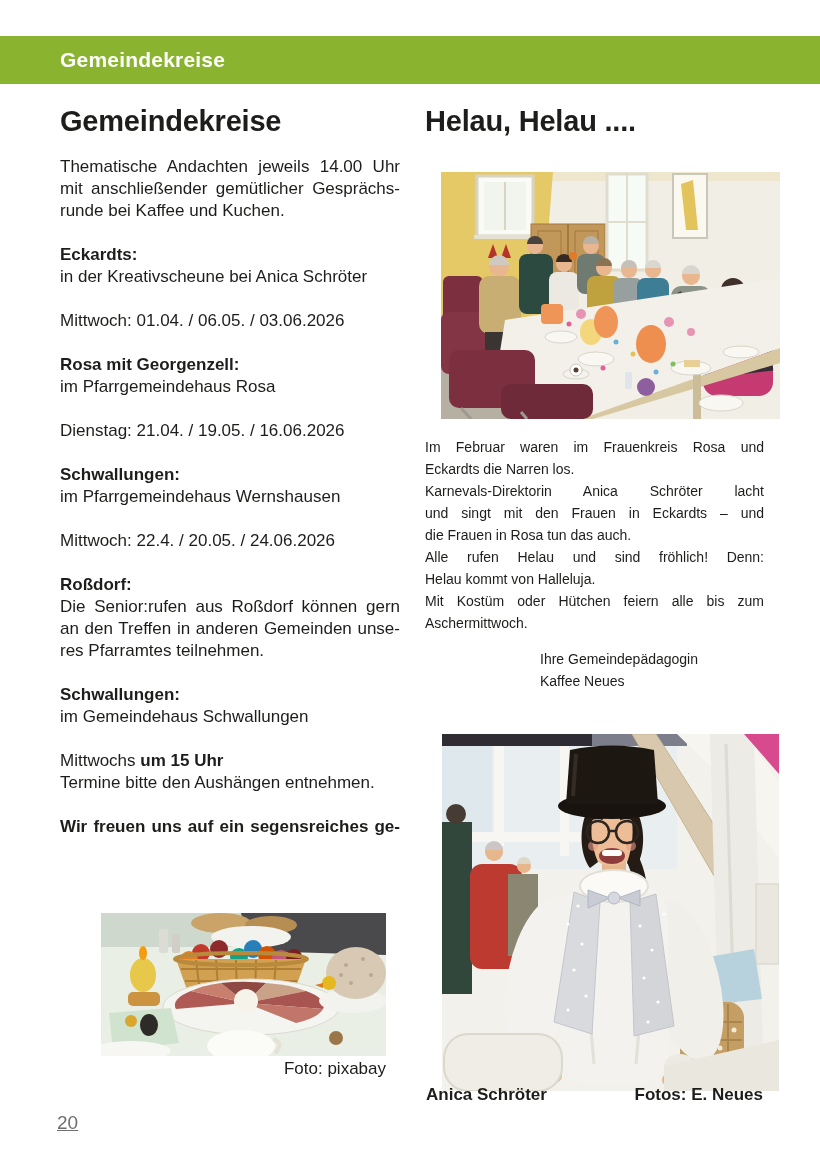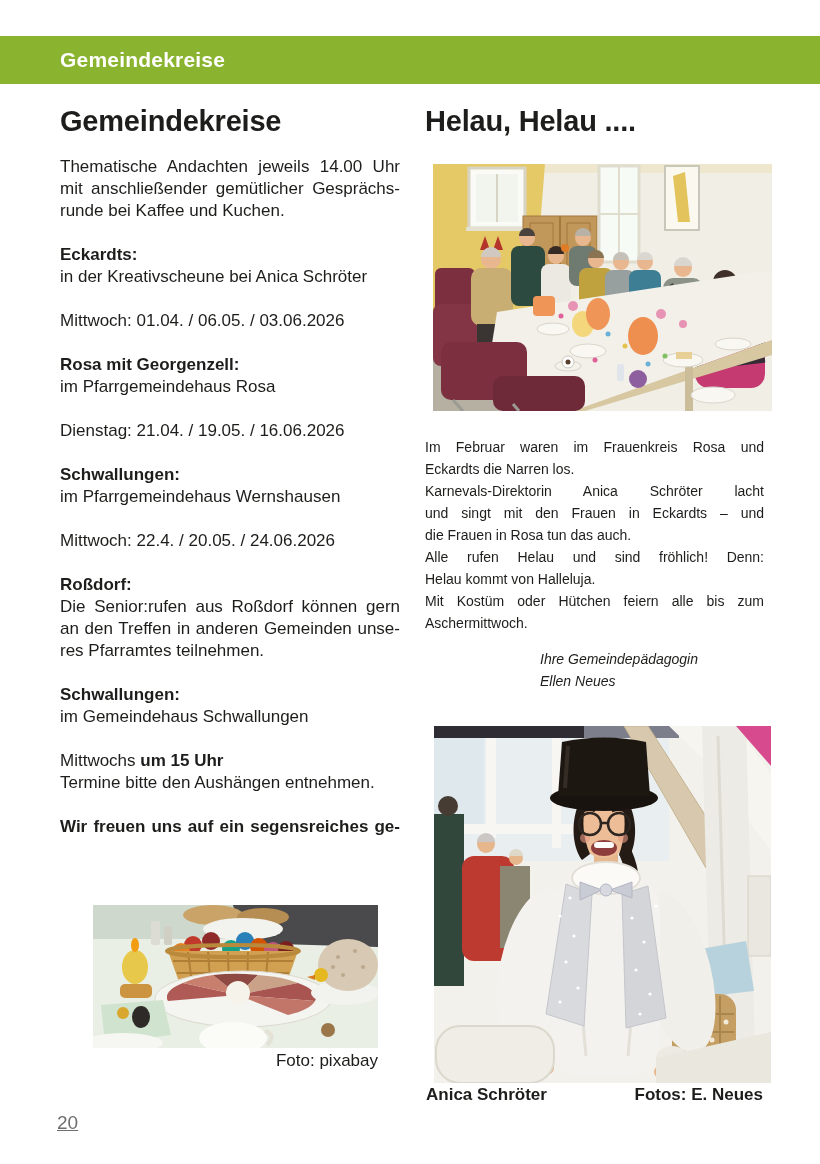--- a/index.html
+++ b/index.html
@@ -10,23 +10,23 @@
   .topbar span{position:absolute;left:60px;top:0;line-height:48px;font-size:21px;font-weight:700;color:#ffffff;letter-spacing:.2px;}
   
   .coltitle{position:absolute;top:103px;margin:0;font-size:29px;font-weight:700;line-height:36px;letter-spacing:-.2px;}
   #ltitle{left:60px;}
   #rtitle{left:425px;}
   .leftcol{position:absolute;left:60px;top:156px;width:340px;font-size:17px;line-height:22px;}
   .rtext{position:absolute;left:425px;top:436px;width:339px;font-size:14px;line-height:22px;}
   .blk{margin:0 0 22px 0;}
   .b{font-weight:700;}
   .jl{text-align:justify;text-align-last:justify;}
-  .signature{margin:14px 0 8px 115px;font-style:italic;}
+  .signature{margin:14px 0 8px 115px;}
   
-  figure{margin:8px;padding:0;}
+  figure{margin:16px;padding:0;}
   .photo1{position:absolute;left:425px;top:156px;width:339px;height:247px;}
   .photo2{position:absolute;left:426px;top:718px;width:337px;height:357px;}
   .easterfig{position:absolute;left:85px;top:897px;width:285px;}
   .easterfig figcaption{text-align:right;font-size:17px;margin-top:3px;}
   .caprow{position:absolute;left:426px;top:1085px;width:337px;display:flex;justify-content:space-between;font-size:17px;font-weight:700;}
   .pagenum{position:absolute;left:57px;top:1112px;font-size:19px;color:#6e6e6e;text-decoration:underline;}
   svg{display:block;}
 </style>
 </head>
 <body>
@@ -210,21 +210,21 @@
     <div>
         <div class="jl">Alle rufen Helau und sind fröhlich! Denn:</div>
         <div>Helau kommt von Halleluja.</div>
       </div>
     <div>
         <div class="jl">Mit Kostüm oder Hütchen feiern alle bis zum</div>
         <div>Aschermittwoch.</div>
       </div>
     <div class="signature">
         <div>Ihre Gemeindepädagogin</div>
-        <div>Ellen Neues</div>
+        <div>Kaffee Neues</div>
       </div>
   </div>
 
   <figure class="photo2">
     <svg width="337" height="357" viewBox="0 0 337 357">
       <rect width="337" height="357" fill="#f3f1ec"></rect>
       <rect x="0" y="0" width="235" height="135" fill="#e9eef0"></rect>
       <rect x="0" y="0" width="50" height="100" fill="#dfe8ec"></rect>
       <rect x="52" y="0" width="10" height="112" fill="#f7f6f2"></rect>
       <rect x="118" y="0" width="9" height="122" fill="#f7f6f2"></rect>

